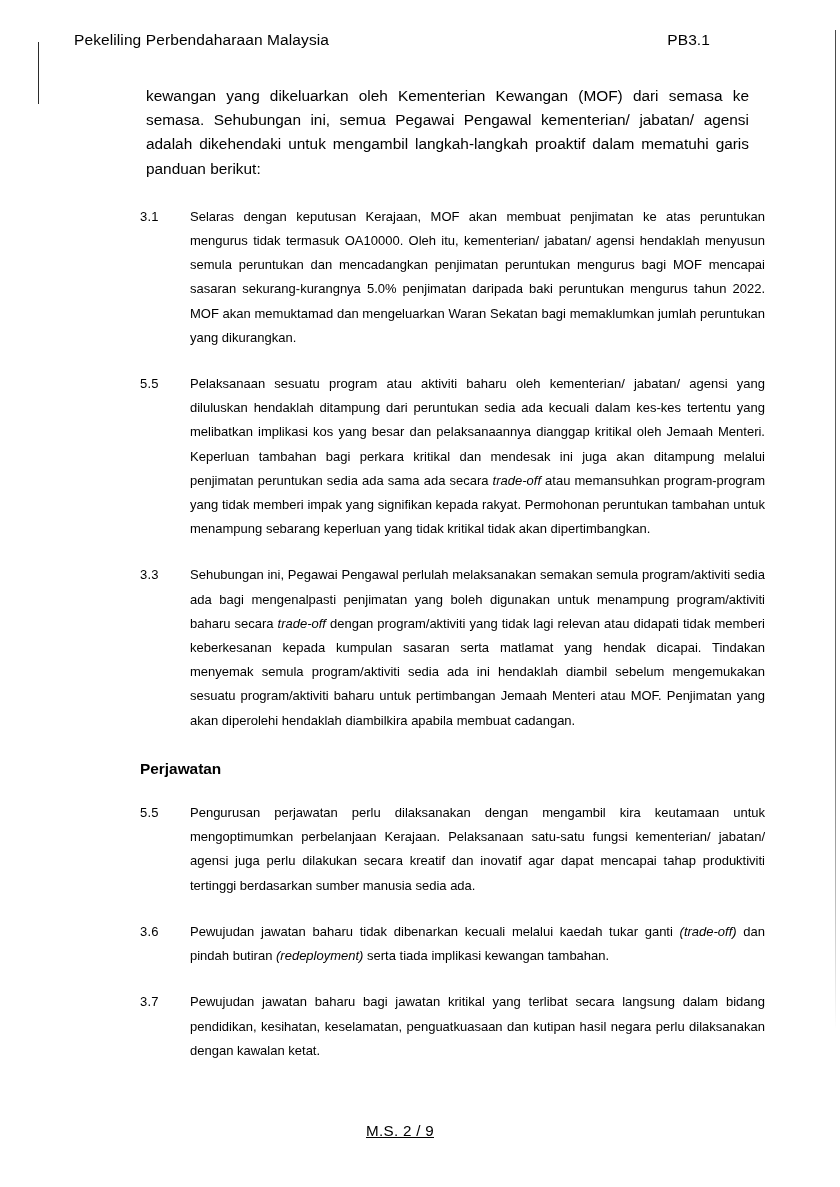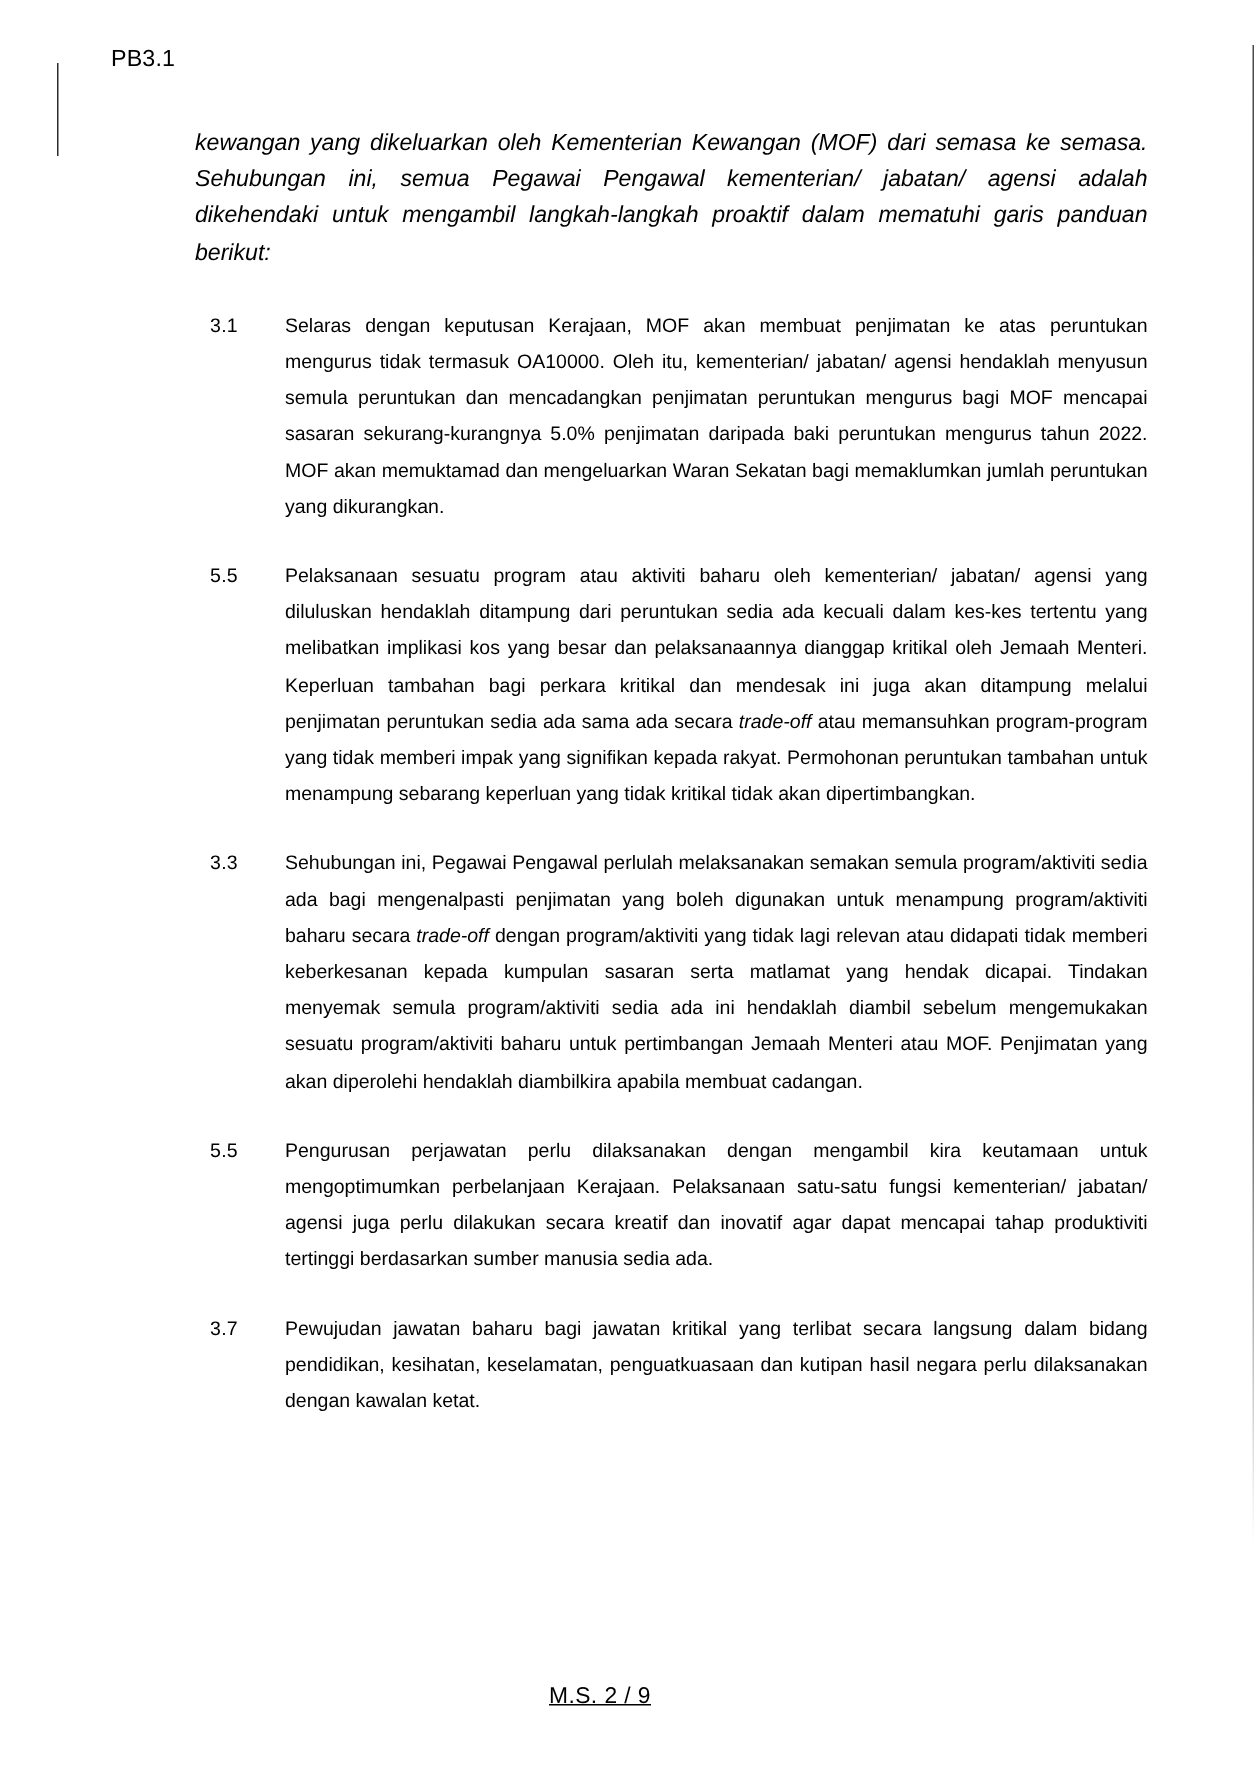--- a/index.html
+++ b/index.html
@@ -55,22 +55,21 @@
   .doc-header .h-title { letter-spacing: 0.1px; }
   .doc-header .h-code  { letter-spacing: 0.1px; }
 
   
   .body-area {
     margin-top: 34px;
     padding-left: 58px;   
     padding-right: 3px;
   }
   p, .para-text {
-    margin: 0;
-    font-style: italic;
+    margin: 16px;
   }
   .lead {
     font-size: 15.4px;
     line-height: 24.2px;
     text-align: justify;
     text-justify: inter-word;
     margin-bottom: 24px;
   }
   
   .clause {
@@ -120,20 +119,21 @@
 <body>
 
 <div class="page">
 
   <div class="scan-edge-left"></div>
   <div class="scan-edge-right"></div>
 
   <div class="content">
 
     <div class="doc-header">
+      <span class="h-title">Pekeliling Perbendaharaan Malaysia</span>
       <span class="h-code">PB3.1</span>
     </div>
 
     <div class="body-area">
 
       <p class="lead">kewangan yang dikeluarkan oleh Kementerian Kewangan (MOF) dari semasa ke semasa. Sehubungan ini, semua Pegawai Pengawal kementerian/ jabatan/ agensi adalah dikehendaki untuk mengambil langkah-langkah proaktif dalam mematuhi garis panduan berikut:</p>
 
       <div class="clause">
         <div class="clause-num">3.1</div>
         <div class="clause-body">Selaras dengan keputusan Kerajaan, MOF akan membuat penjimatan ke atas peruntukan mengurus tidak termasuk OA10000. Oleh itu, kementerian/ jabatan/ agensi hendaklah menyusun semula peruntukan dan mencadangkan penjimatan peruntukan mengurus bagi MOF mencapai sasaran sekurang-kurangnya 5.0% penjimatan daripada baki peruntukan mengurus tahun 2022. MOF akan memuktamad dan mengeluarkan Waran Sekatan bagi memaklumkan jumlah peruntukan yang dikurangkan.</div>
@@ -143,26 +143,31 @@
         <div class="clause-num">5.5</div>
         <div class="clause-body"><span>Pelaksanaan sesuatu program atau aktiviti baharu oleh kementerian/ jabatan/ agensi yang diluluskan hendaklah ditampung dari peruntukan sedia ada kecuali dalam kes-kes tertentu yang melibatkan implikasi kos yang besar dan pelaksanaannya dianggap kritikal oleh Jemaah Menteri. Keperluan tambahan bagi perkara kritikal dan mendesak ini juga akan ditampung melalui penjimatan peruntukan sedia ada sama ada secara </span><i>trade-off</i><span> atau memansuhkan program-program yang tidak memberi impak yang signifikan kepada rakyat. Permohonan peruntukan tambahan untuk menampung sebarang keperluan yang tidak kritikal tidak akan dipertimbangkan.</span></div>
       </div>
 
       <div class="clause">
         <div class="clause-num">3.3</div>
         <div class="clause-body"><span>Sehubungan ini, Pegawai Pengawal perlulah melaksanakan semakan semula program/aktiviti sedia ada bagi mengenalpasti penjimatan yang boleh digunakan untuk menampung program/aktiviti baharu secara </span><i>trade-off</i><span> dengan program/aktiviti yang tidak lagi relevan atau didapati tidak memberi keberkesanan kepada kumpulan sasaran serta matlamat yang hendak dicapai. Tindakan menyemak semula program/aktiviti sedia ada ini hendaklah diambil sebelum mengemukakan sesuatu program/aktiviti baharu untuk pertimbangan Jemaah Menteri atau MOF. Penjimatan yang akan diperolehi hendaklah diambilkira apabila membuat cadangan.</span></div>
       </div>
 
 
+      <div class="section-heading">Perjawatan</div>
 
       <div class="clause">
         <div class="clause-num">5.5</div>
         <div class="clause-body">Pengurusan perjawatan perlu dilaksanakan dengan mengambil kira keutamaan untuk mengoptimumkan perbelanjaan Kerajaan. Pelaksanaan satu-satu fungsi kementerian/ jabatan/ agensi juga perlu dilakukan secara kreatif dan inovatif agar dapat mencapai tahap produktiviti tertinggi berdasarkan sumber manusia sedia ada.</div>
       </div>
 
+      <div class="clause">
+        <div class="clause-num">3.6</div>
+        <div class="clause-body"><span>Pewujudan jawatan baharu tidak dibenarkan kecuali melalui kaedah tukar ganti </span><i>(trade-off)</i><span> dan pindah butiran </span><i>(redeployment)</i><span> serta tiada implikasi kewangan tambahan.</span></div>
+      </div>
 
       <div class="clause">
         <div class="clause-num">3.7</div>
         <div class="clause-body">Pewujudan jawatan baharu bagi jawatan kritikal yang terlibat secara langsung dalam bidang pendidikan, kesihatan, keselamatan, penguatkuasaan dan kutipan hasil negara perlu dilaksanakan dengan kawalan ketat.</div>
       </div>
 
     </div>
   </div>
 
   <div class="doc-footer">

